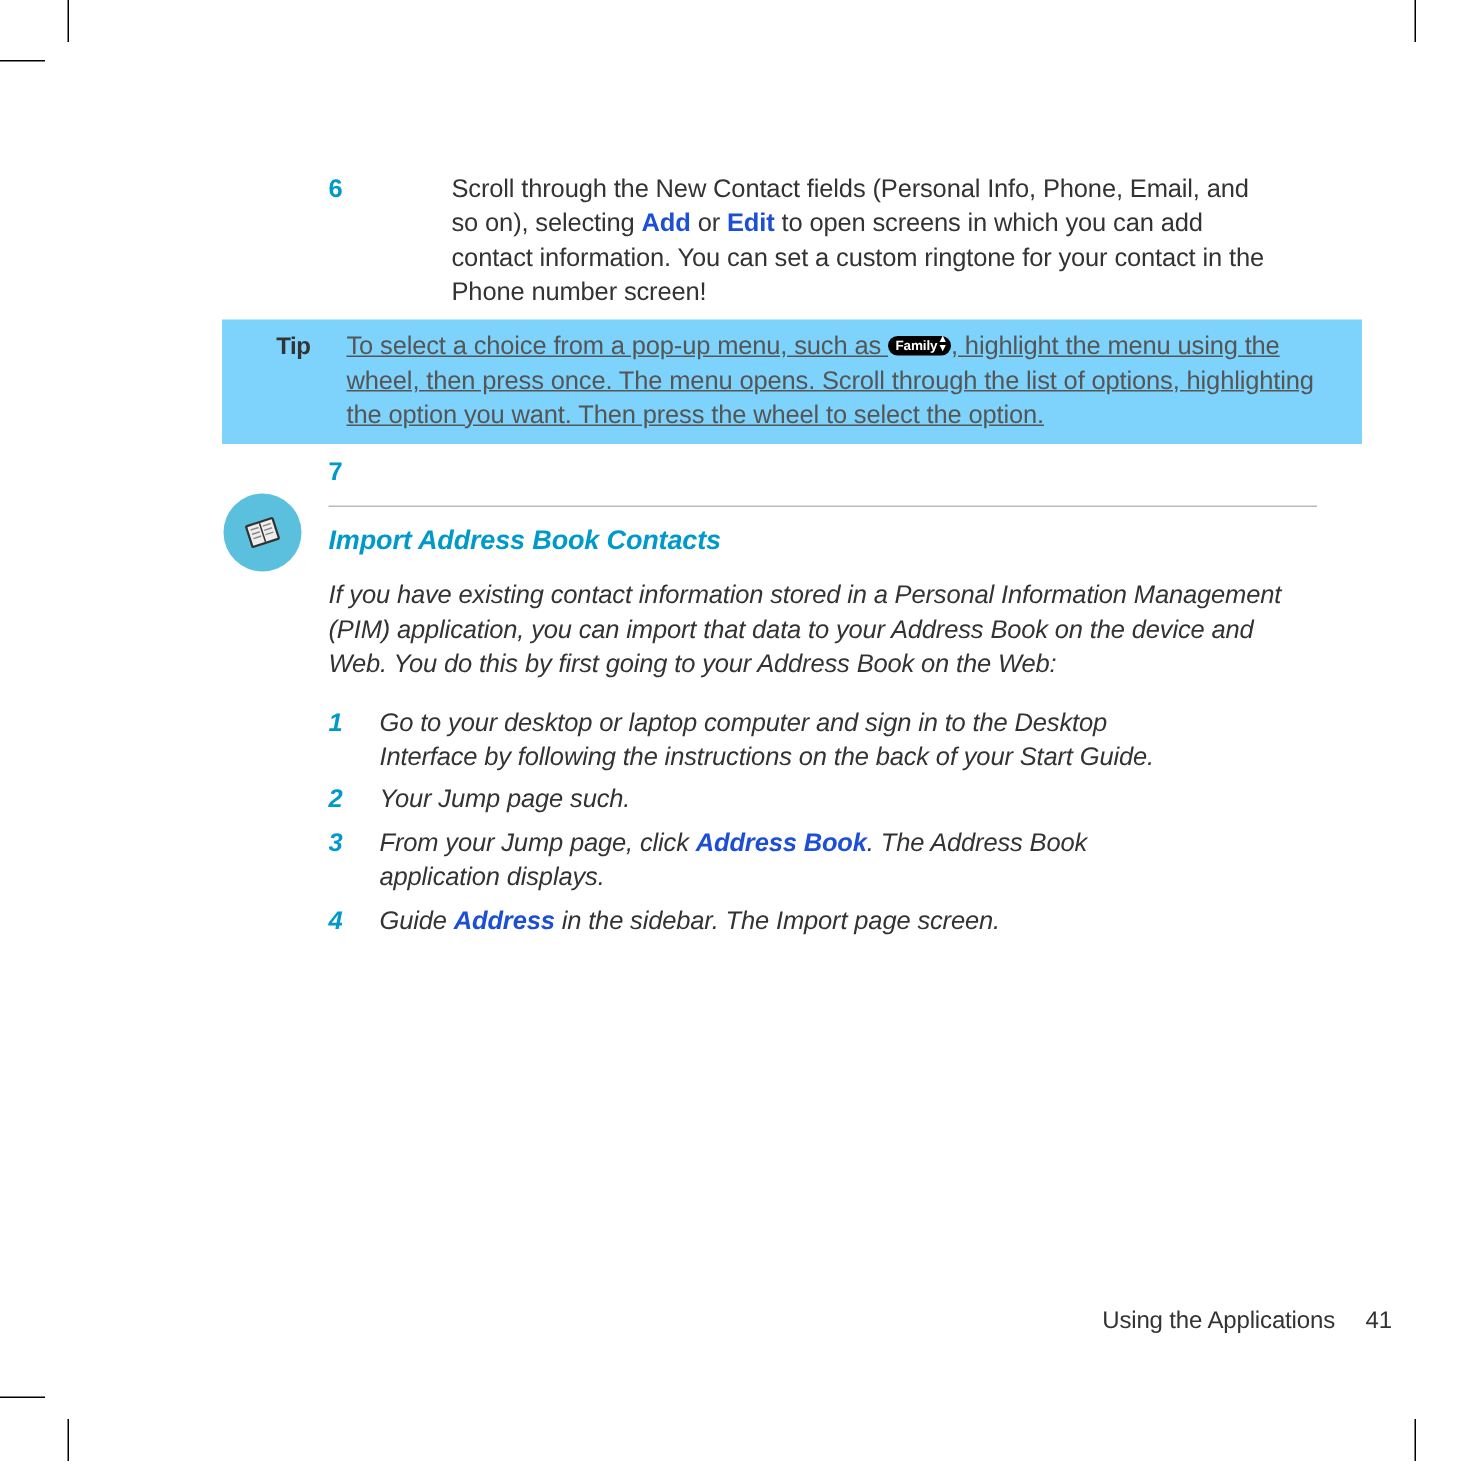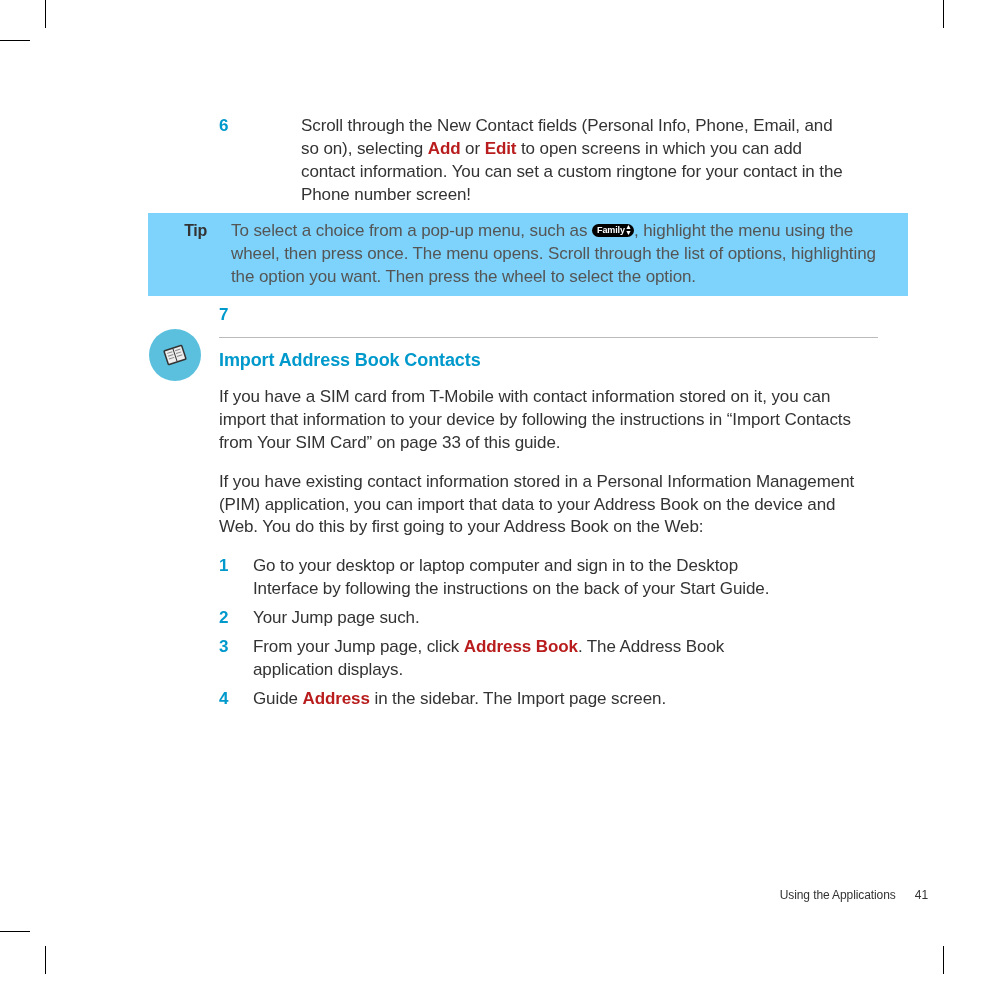--- a/index.html
+++ b/index.html
@@ -139,29 +139,29 @@
     background: #5bc0de;
     display: flex;
     align-items: center;
     justify-content: center;
     margin-top: -8px;
   }
 
   .footer {
     position: absolute;
     right: 60px;
-    bottom: 85px;
-    font-size: 12px;
+    bottom: 96px;
+    font-size: 16px;
     color: #333;
   }
   .footer .pnum {
     margin-left: 16px;
   }
 
-  b { font-weight: bold; color: #b91c1c; }
+  b { font-weight: bold; color: #1d4ed8; }
 </style>
 </head>
 <body>
 
 <div class="crop tl-h"></div>
 <div class="crop tl-v"></div>
 <div class="crop tr-v"></div>
 <div class="crop bl-h"></div>
 <div class="crop bl-v"></div>
 <div class="crop br-v"></div>
@@ -172,55 +172,54 @@
     <div class="gutter"></div>
     <div class="num"><span class="num-inner">6</span></div>
     <div class="text" style="padding-right:60px;">
       <span>Scroll through the New Contact fields (Personal Info, Phone, Email, and so on), selecting </span><b>Add</b><span> or </span><b>Edit</b><span> to open screens in which you can add contact information. You can set a custom ringtone for your contact in the Phone number screen!</span>
     </div>
   </div>
 
   <div class="row tipbox" style="padding:7px 0 7px 0; margin:6px 0 6px 0;">
     <div class="gutter"><span class="tip-label">Tip</span></div>
     <div class="num" style="width:12px; flex:0 0 12px;"></div>
-    <div class="text" style="padding-right:24px;">
+    <div class="text" style="padding-right:24px;text-decoration:underline;">
       <span>To select a choice from a pop-up menu, such as </span><span class="pill">
           <span>Family</span>
           <span class="arrows">▲<br>▼</span>
         </span><span>, highlight the menu using the wheel, then press once. The menu opens. Scroll through the list of options, highlighting the option you want. Then press the wheel to select the option.</span>
     </div>
   </div>
 
   <div class="row" style="margin-top:8px;">
     <div class="gutter"></div>
     <div class="num"><span class="num-inner">7</span></div>
   </div>
 
-  <div class="row" style="margin-top:10px;">
+  <div class="row" style="margin-top:10px;font-style:italic;">
     <div class="gutter" style="padding-right:18px;">
       <div class="section-icon" style="margin-left:auto;">
         <svg width="36" height="36" viewBox="0 0 36 36">
           <g transform="rotate(-18 18 18)">
             <rect x="8" y="10" width="20" height="16" rx="1.5" fill="#333"></rect>
             <rect x="9.5" y="11.5" width="17" height="13" fill="#eee"></rect>
             <line x1="18" y1="11.5" x2="18" y2="24.5" stroke="#333" stroke-width="1"></line>
             <line x1="11" y1="14" x2="16.5" y2="14" stroke="#888" stroke-width="1"></line>
             <line x1="11" y1="17" x2="16.5" y2="17" stroke="#888" stroke-width="1"></line>
             <line x1="11" y1="20" x2="16.5" y2="20" stroke="#888" stroke-width="1"></line>
             <line x1="19.5" y1="14" x2="25" y2="14" stroke="#888" stroke-width="1"></line>
             <line x1="19.5" y1="17" x2="25" y2="17" stroke="#888" stroke-width="1"></line>
             <line x1="19.5" y1="20" x2="25" y2="20" stroke="#888" stroke-width="1"></line>
           </g>
         </svg>
       </div>
     </div>
     <div style="flex:1; padding-right:30px;">
       <hr class="section-rule" style="margin-top:0;">
       <div class="section-title">Import Address Book Contacts</div>
-      <div class="body-p">If you have a SIM card from T-Mobile with contact information stored on it, you can import that information to your device by following the instructions in “Import Contacts from Your SIM Card” on page 33 of this guide.</div>
       <div class="body-p">If you have existing contact information stored in a Personal Information Management (PIM) application, you can import that data to your Address Book on the device and Web. You do this by first going to your Address Book on the Web:</div>
 
       <div class="row" style="margin-bottom:6px;">
         <div style="width:34px; flex:0 0 34px;"><span class="num-inner">1</span></div>
         <div class="text" style="padding-right:80px;">Go to your desktop or laptop computer and sign in to the Desktop Interface by following the instructions on the back of your Start Guide.</div>
       </div>
       <div class="row" style="margin-bottom:6px;">
         <div style="width:34px; flex:0 0 34px;"><span class="num-inner">2</span></div>
         <div class="text">Your Jump page such.</div>
       </div>

